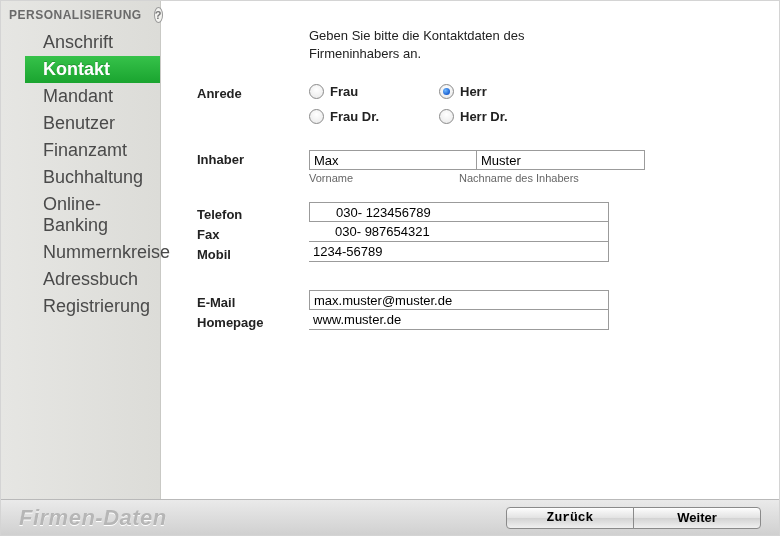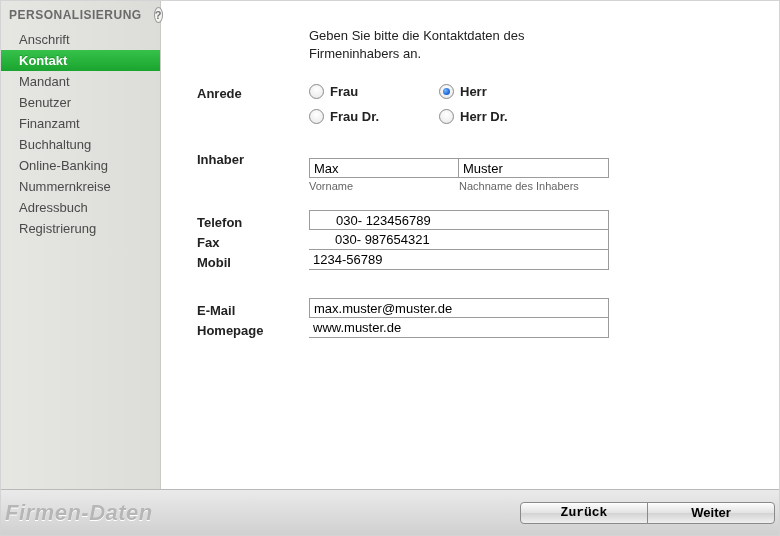--- a/index.html
+++ b/index.html
@@ -2,42 +2,42 @@
 <html><head>
 <meta charset="utf-8">
 <style>
   * { box-sizing: border-box; margin: 0; padding: 0; }
   html, body { width: 780px; height: 536px; font-family: "Lucida Grande", "Helvetica Neue", Arial, sans-serif; font-size: 13px; color: #222; }
   .window { width: 780px; height: 536px; background: #fff; display: flex; flex-direction: column; border: 1px solid #d4d4d4; }
   .main { flex: 1; display: flex; min-height: 0; }
   .sidebar { width: 160px; background: linear-gradient(to right, #e6e6e3 0%, #dcdcd8 100%); border-right: 1px solid #c9c9c5; display: flex; flex-direction: column; padding-top: 2px; }
   .sidebar-header { display: flex; align-items: center; gap: 12px; padding: 4px 8px 6px 8px; font-weight: bold; color: #6a6a6a; letter-spacing: 0.5px; font-size: 12px; }
   .help-icon { width: 16px; height: 16px; border: 1px solid #9a9a9a; border-radius: 50%; display: inline-flex; align-items: center; justify-content: center; font-size: 11px; color: #777; background: #f3f3f0; cursor: default; }
-  .sidebar-item { padding: 3px 0 3px 18px; color: #4a4a4a; cursor: default; font-size: 13px; }
+  .sidebar-item { padding: 3px 0 3px 18px; color: #4a4a4a; cursor: default; font-size: 18px; margin-left: 24px; }
   .sidebar-item.active { background: linear-gradient(to bottom, #36c24a 0%, #1aa42f 100%); color: #fff; font-weight: bold; text-shadow: 0 -1px 0 rgba(0,0,0,0.2); }
   .content { flex: 1; padding: 26px 36px 10px 36px; overflow: auto; }
   .intro { margin-left: 112px; margin-bottom: 22px; line-height: 1.35; max-width: 300px; }
   .form-row { display: flex; margin-bottom: 6px; align-items: flex-start; }
   .form-row.gap-below { margin-bottom: 26px; justify-content: space-between; }
   .label-col { width: 112px; font-weight: bold; padding-top: 2px; }
   .field-col { flex: 1; }
   .radio-grid { display: grid; grid-template-columns: 130px 130px; row-gap: 10px; }
   .radio-opt { display: flex; align-items: center; gap: 6px; font-weight: bold; }
   .radio-circle { width: 15px; height: 15px; border: 1px solid #8a8a8a; border-radius: 50%; background: radial-gradient(circle at 50% 35%, #fff 0%, #e7e7e7 100%); display: inline-flex; align-items: center; justify-content: center; }
   .radio-circle.checked::after { content: ""; width: 7px; height: 7px; border-radius: 50%; background: radial-gradient(circle at 35% 35%, #6fb8ff 0%, #1a5fd0 70%); }
-  .name-fields { display: flex; gap: 0; width: 300px; margin-top: 8px; }
+  .name-fields { display: flex; gap: 0; width: 336px; }
   .text-input { border: 1px solid #9b9b9b; height: 20px; padding: 1px 4px; font-family: inherit; font-size: 13px; background: #fff; }
   .text-input + .text-input { border-left: none; }
   .name-fields .text-input { width: 50%; }
   .sublabels { display: flex; width: 300px; font-size: 11px; color: #666; margin-top: 2px; }
   .sublabels span:first-child { width: 50%; }
   .stack-col .label-col > div { height: 20px; display:flex; align-items:center; }
   .stack-inputs { display: flex; flex-direction: column; width: 300px; }
   .stack-inputs .text-input:not(:first-child) { border-top: none; }
-  .footer { height: 46px; background: linear-gradient(to bottom, #eaeaea 0%, #d0d0d0 100%); border-top: 1px solid #b9b9b9; display: flex; align-items: center; padding: 0 4px; }
+  .footer { height: 36px; background: linear-gradient(to bottom, #eaeaea 0%, #d0d0d0 100%); border-top: 1px solid #b9b9b9; display: flex; align-items: center; padding: 0 18px; }
   .footer-title { font-size: 22px; font-weight: bold; color: #b6b6b6; text-shadow: 0 1px 0 #fff; font-style: italic; letter-spacing: 0.5px; }
   .footer-spacer { flex: 1; }
   .btn { width: 128px; height: 22px; font-size: 13px; font-weight: bold; border: 1px solid #8a8a8a; border-radius: 4px; background: linear-gradient(to bottom, #fdfdfd 0%, #e2e2e2 50%, #d3d3d3 51%, #f0f0f0 100%); box-shadow: 0 1px 0 rgba(255,255,255,0.6) inset; cursor: default; }
   .btn + .btn { margin-left: -1px; border-top-left-radius: 0; border-bottom-left-radius: 0; }
   .btn:first-of-type { border-top-right-radius: 0; border-bottom-right-radius: 0; font-family: Liberation Mono, monospace; }
   .indent-input { padding-left: 26px; }
 </style>
 </head>
 <body>
 

